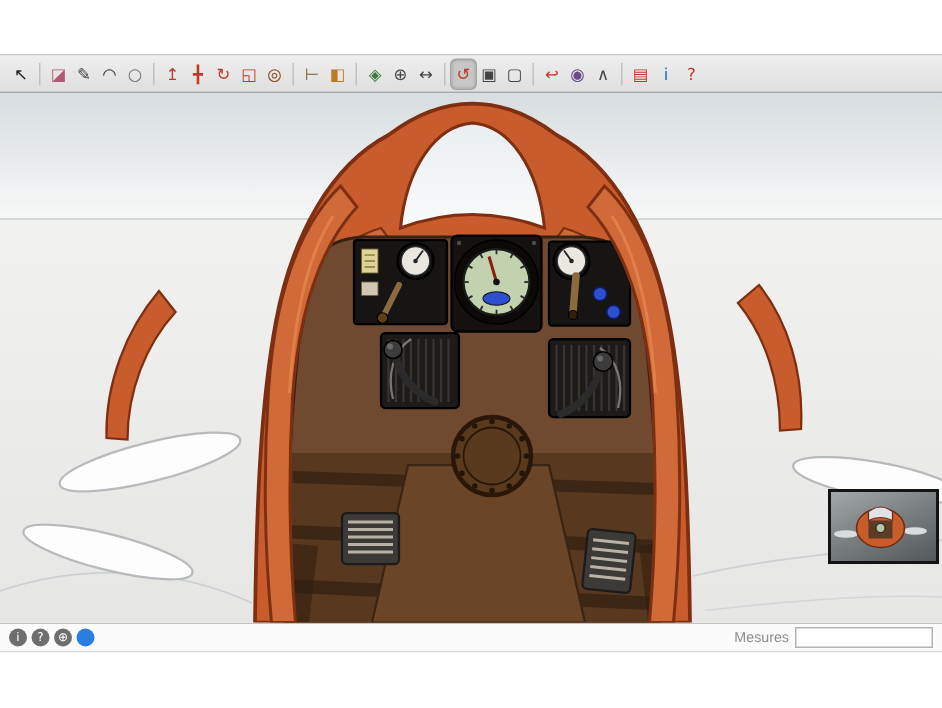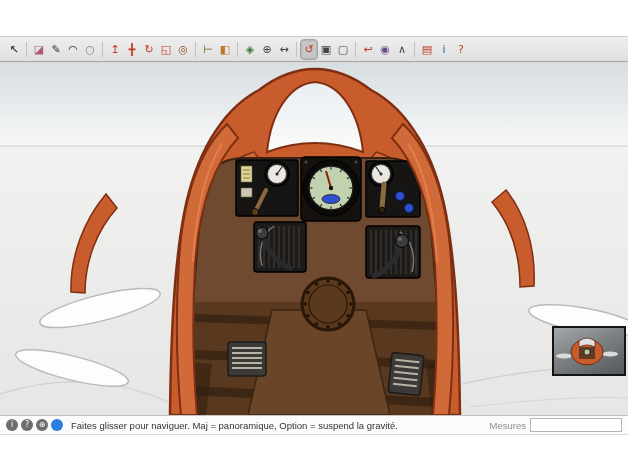--- a/index.html
+++ b/index.html
@@ -288,21 +288,20 @@
     </div>
   </div>
 
   <div class="statusbar">
     <span style="display:flex;gap:3px;">
         <span class="sb-icon">i</span>
         <span class="sb-icon">?</span>
         <span class="sb-icon">⊕</span>
         <span class="sb-icon" style="background: rgb(42, 125, 225);"></span>
       </span>
-    <span class="sb-msg">Faites glisser pour naviguer. Maj = panoramique, Option =  suspend la gravité.</span>
     <span class="sb-right">
       <span class="sb-label">Mesures</span>
       <input class="sb-input" value="" style="">
     </span>
   </div>
 
   <div class="bottom-strip"></div>
 
 </div>
 

